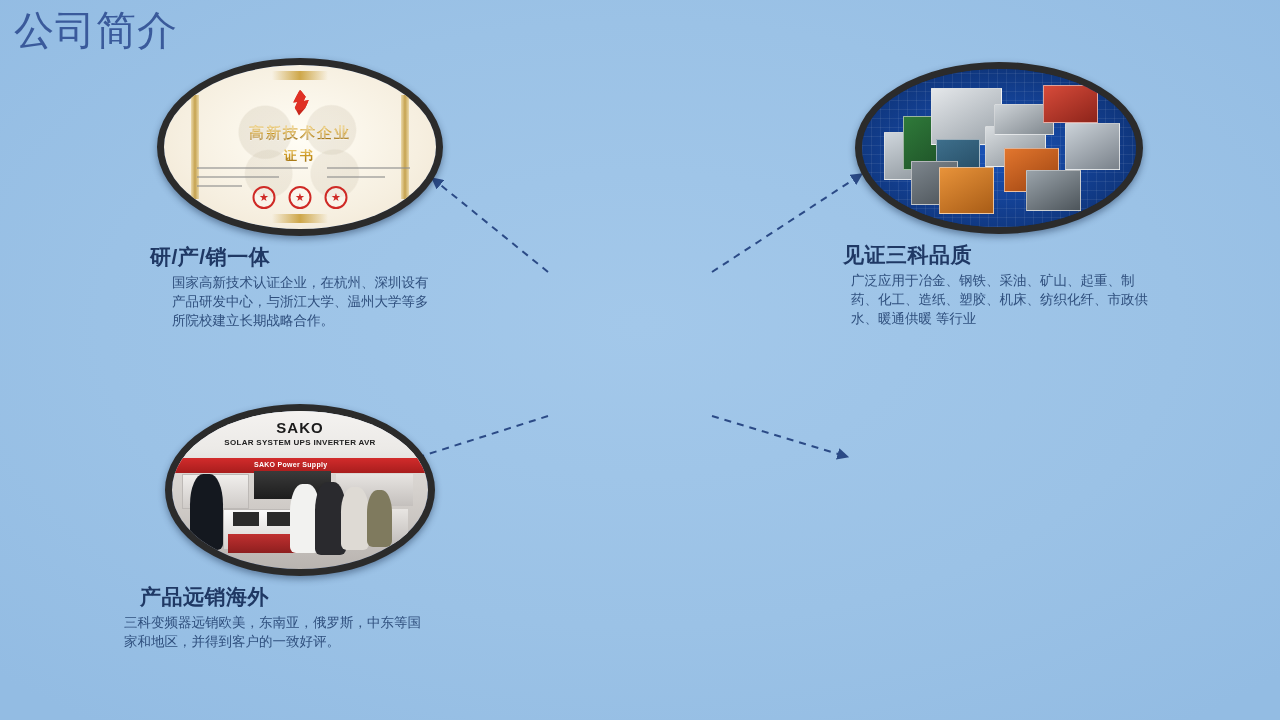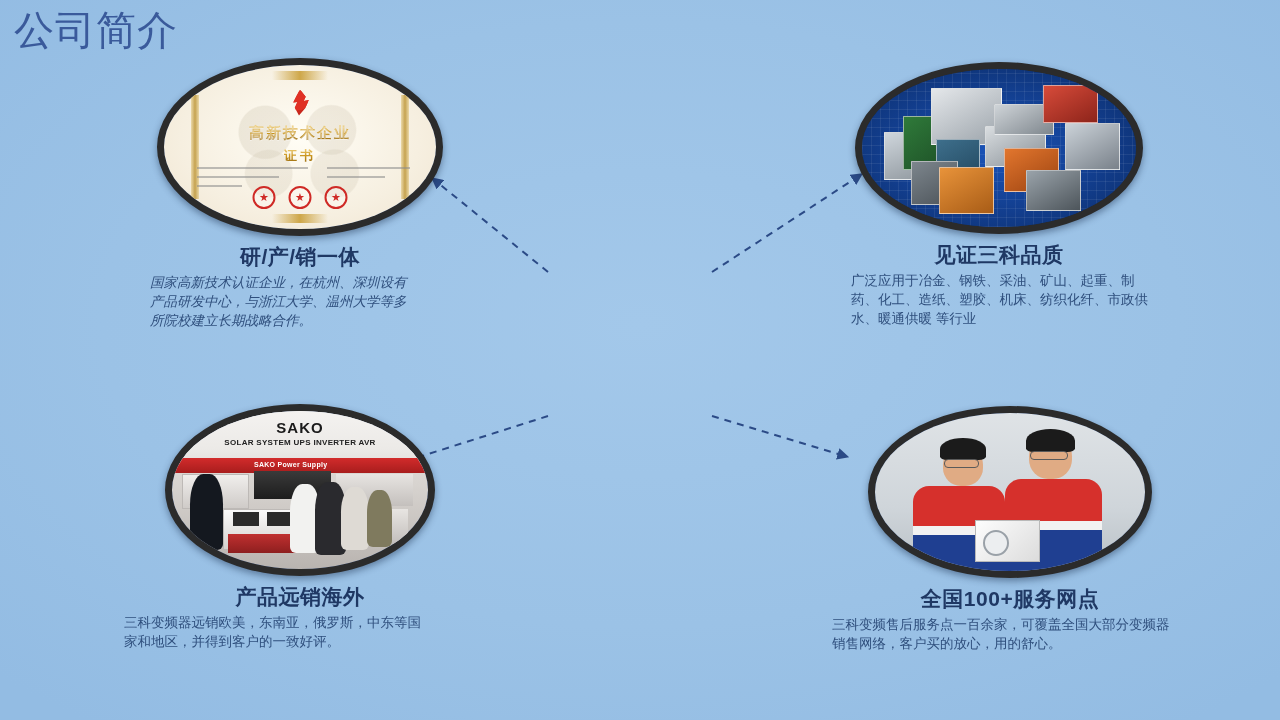--- a/index.html
+++ b/index.html
@@ -46,21 +46,21 @@
     border-radius:50%;
     border:7px solid #2b2b2b;
     overflow:hidden;
     box-shadow:0 3px 7px rgba(20,40,70,.45);
     background:#0c2f6b;
   }
   .oval .art { position:absolute; inset:0; }
 
   .heading {
     font-size:21px; font-weight:bold; color:#1f3864;
-    text-align:center; white-space:nowrap; margin-top:7px;
+    text-align:left; white-space:nowrap; margin-top:7px;
     letter-spacing:.5px;
   }
   .body {
     font-size:13.5px; line-height:1.42; color:#2f4f7d;
     margin-top:2px;
   }
   .body.c-left  { text-align:left; }
   .body.c-right { text-align:left; }
 
   
@@ -217,21 +217,21 @@
           <div class="cert-line" style="width:62%;"></div>
         </div>
         <div class="cert-seals">
           <div class="seal">★</div>
           <div class="seal">★</div>
           <div class="seal">★</div>
         </div>
       </div>
     </div>
     <div class="heading">研/产/销一体</div>
-    <div class="body c-left" style="width:262px; font-style:italic;">国家高新技术认证企业，在杭州、深圳设有产品研发中心，与浙江大学、温州大学等多所院校建立长期战略合作。</div>
+    <div class="body c-left" style="width:262px; margin-left:22px;">国家高新技术认证企业，在杭州、深圳设有产品研发中心，与浙江大学、温州大学等多所院校建立长期战略合作。</div>
   </div>
 
   <div class="quad" style="left:140px; top:404px; width:320px;">
     <div class="oval" style="width:270px; height:172px; margin:0 auto;">
       <div class="art expo-bg">
         <div class="expo-banner"></div>
         <div class="expo-brand">SAKO</div>
         <div class="expo-sub">SOLAR SYSTEM UPS INVERTER AVR</div>
         <div class="expo-redbar"></div>
         <div class="expo-sub2">SAKO Power Supply</div>
@@ -268,37 +268,14 @@
         <div class="tile" style="left:52%; top:50%; width:20%; height:28%; background:linear-gradient(150deg,#e2762e,#9c4310);"></div>
         <div class="tile" style="left:60%; top:64%; width:20%; height:26%; background:linear-gradient(150deg,#9aa3aa,#4d555b);"></div>
         <div class="tile" style="left:66%; top:10%; width:20%; height:24%; background:linear-gradient(150deg,#d74b3a,#8d241a);"></div>
         <div class="tile" style="left:74%; top:34%; width:20%; height:30%; background:linear-gradient(150deg,#cbd2d8,#79818a);"></div>
       </div>
     </div>
     <div class="heading">见证三科品质</div>
     <div class="body c-right" style="width:300px; margin-left:8px;">广泛应用于冶金、钢铁、采油、矿山、起重、制药、化工、造纸、塑胶、机床、纺织化纤、市政供水、暖通供暖 等行业</div>
   </div>
 
-  <div class="quad" style="left:830px; top:406px; width:360px;">
-    <div class="oval" style="width:284px; height:172px; margin:0 auto;">
-      <div class="art tech-bg">
-
-        <div class="torso" style="left:14%; top:46%; width:34%; height:56%;
-             background:linear-gradient(180deg,#d6302c 0 46%,#f2f2f2 46% 56%,#1f3f91 56% 100%);"></div>
-        <div class="head" style="left:25%; top:20%; width:15%; height:26%;"></div>
-        <div class="hair" style="left:24%; top:16%; width:17%; height:14%;"></div>
-        <div class="glasses" style="left:25.5%; top:29%; width:13%; height:6%;"></div>
-
-        <div class="torso" style="left:48%; top:42%; width:36%; height:60%;
-             background:linear-gradient(180deg,#d6302c 0 44%,#f2f2f2 44% 54%,#1f3f91 54% 100%);"></div>
-        <div class="head" style="left:57%; top:14%; width:16%; height:28%;"></div>
-        <div class="hair" style="left:56%; top:10%; width:18%; height:15%;"></div>
-        <div class="glasses" style="left:57.5%; top:24%; width:14%; height:6%;"></div>
-
-        <div class="box3d" style="left:37%; top:68%; width:24%; height:26%;"></div>
-        <div class="fanhole" style="left:40%; top:74%; width:26px; height:26px;"></div>
-      </div>
-    </div>
-    <div class="heading">全国100+服务网点</div>
-    <div class="body c-right" style="width:348px; margin-left:2px;">三科变频售后服务点一百余家，可覆盖全国大部分变频器销售网络，客户买的放心，用的舒心。</div>
-  </div>
 
 </div>
 
 </body></html>

